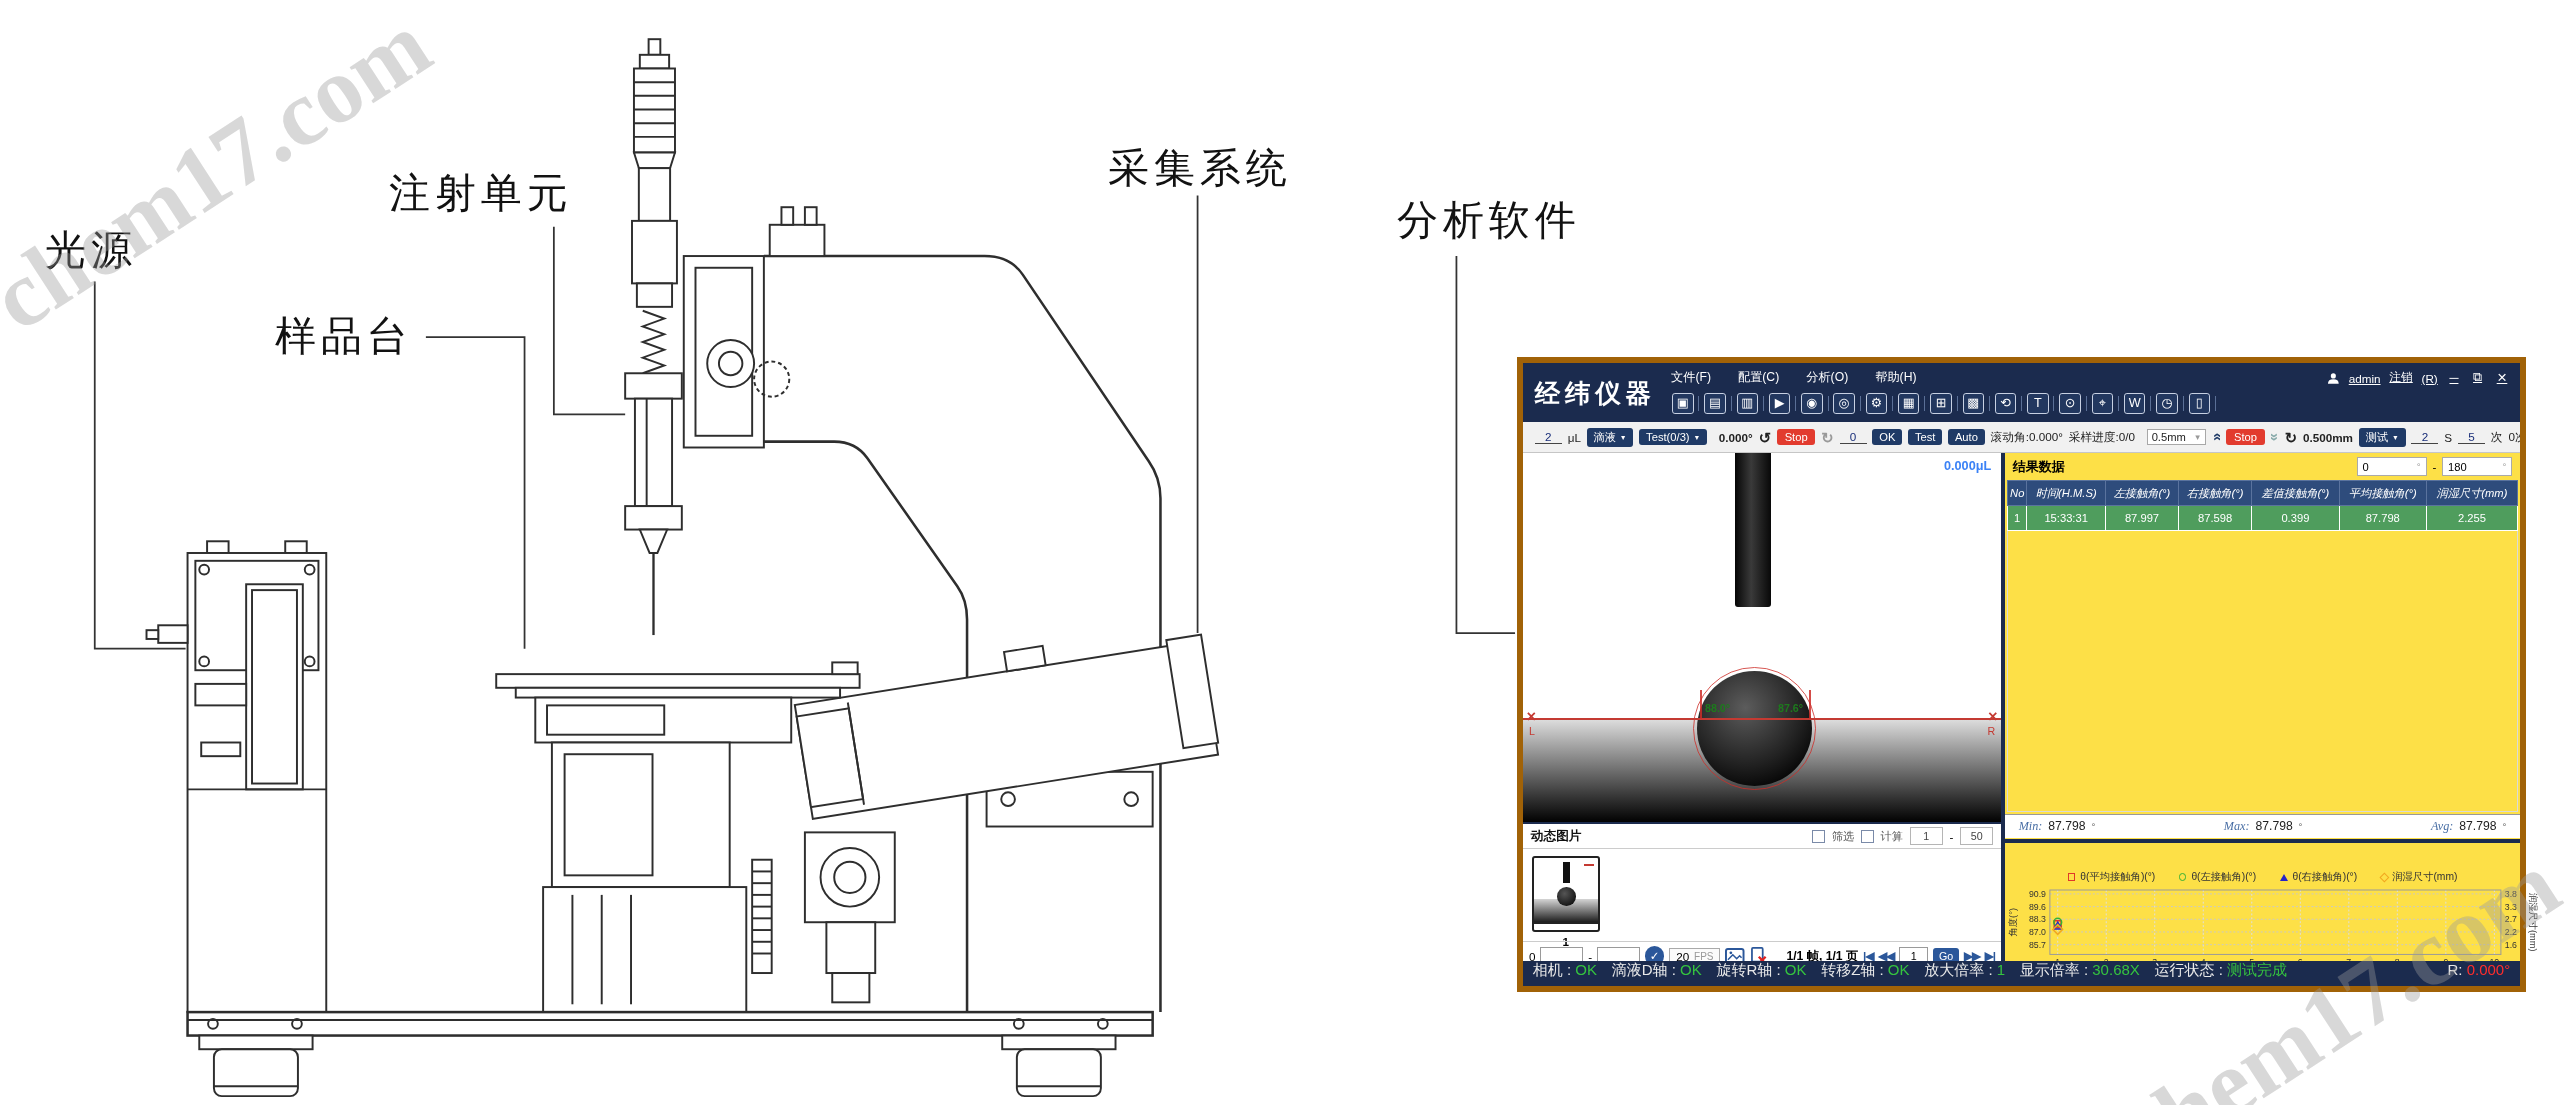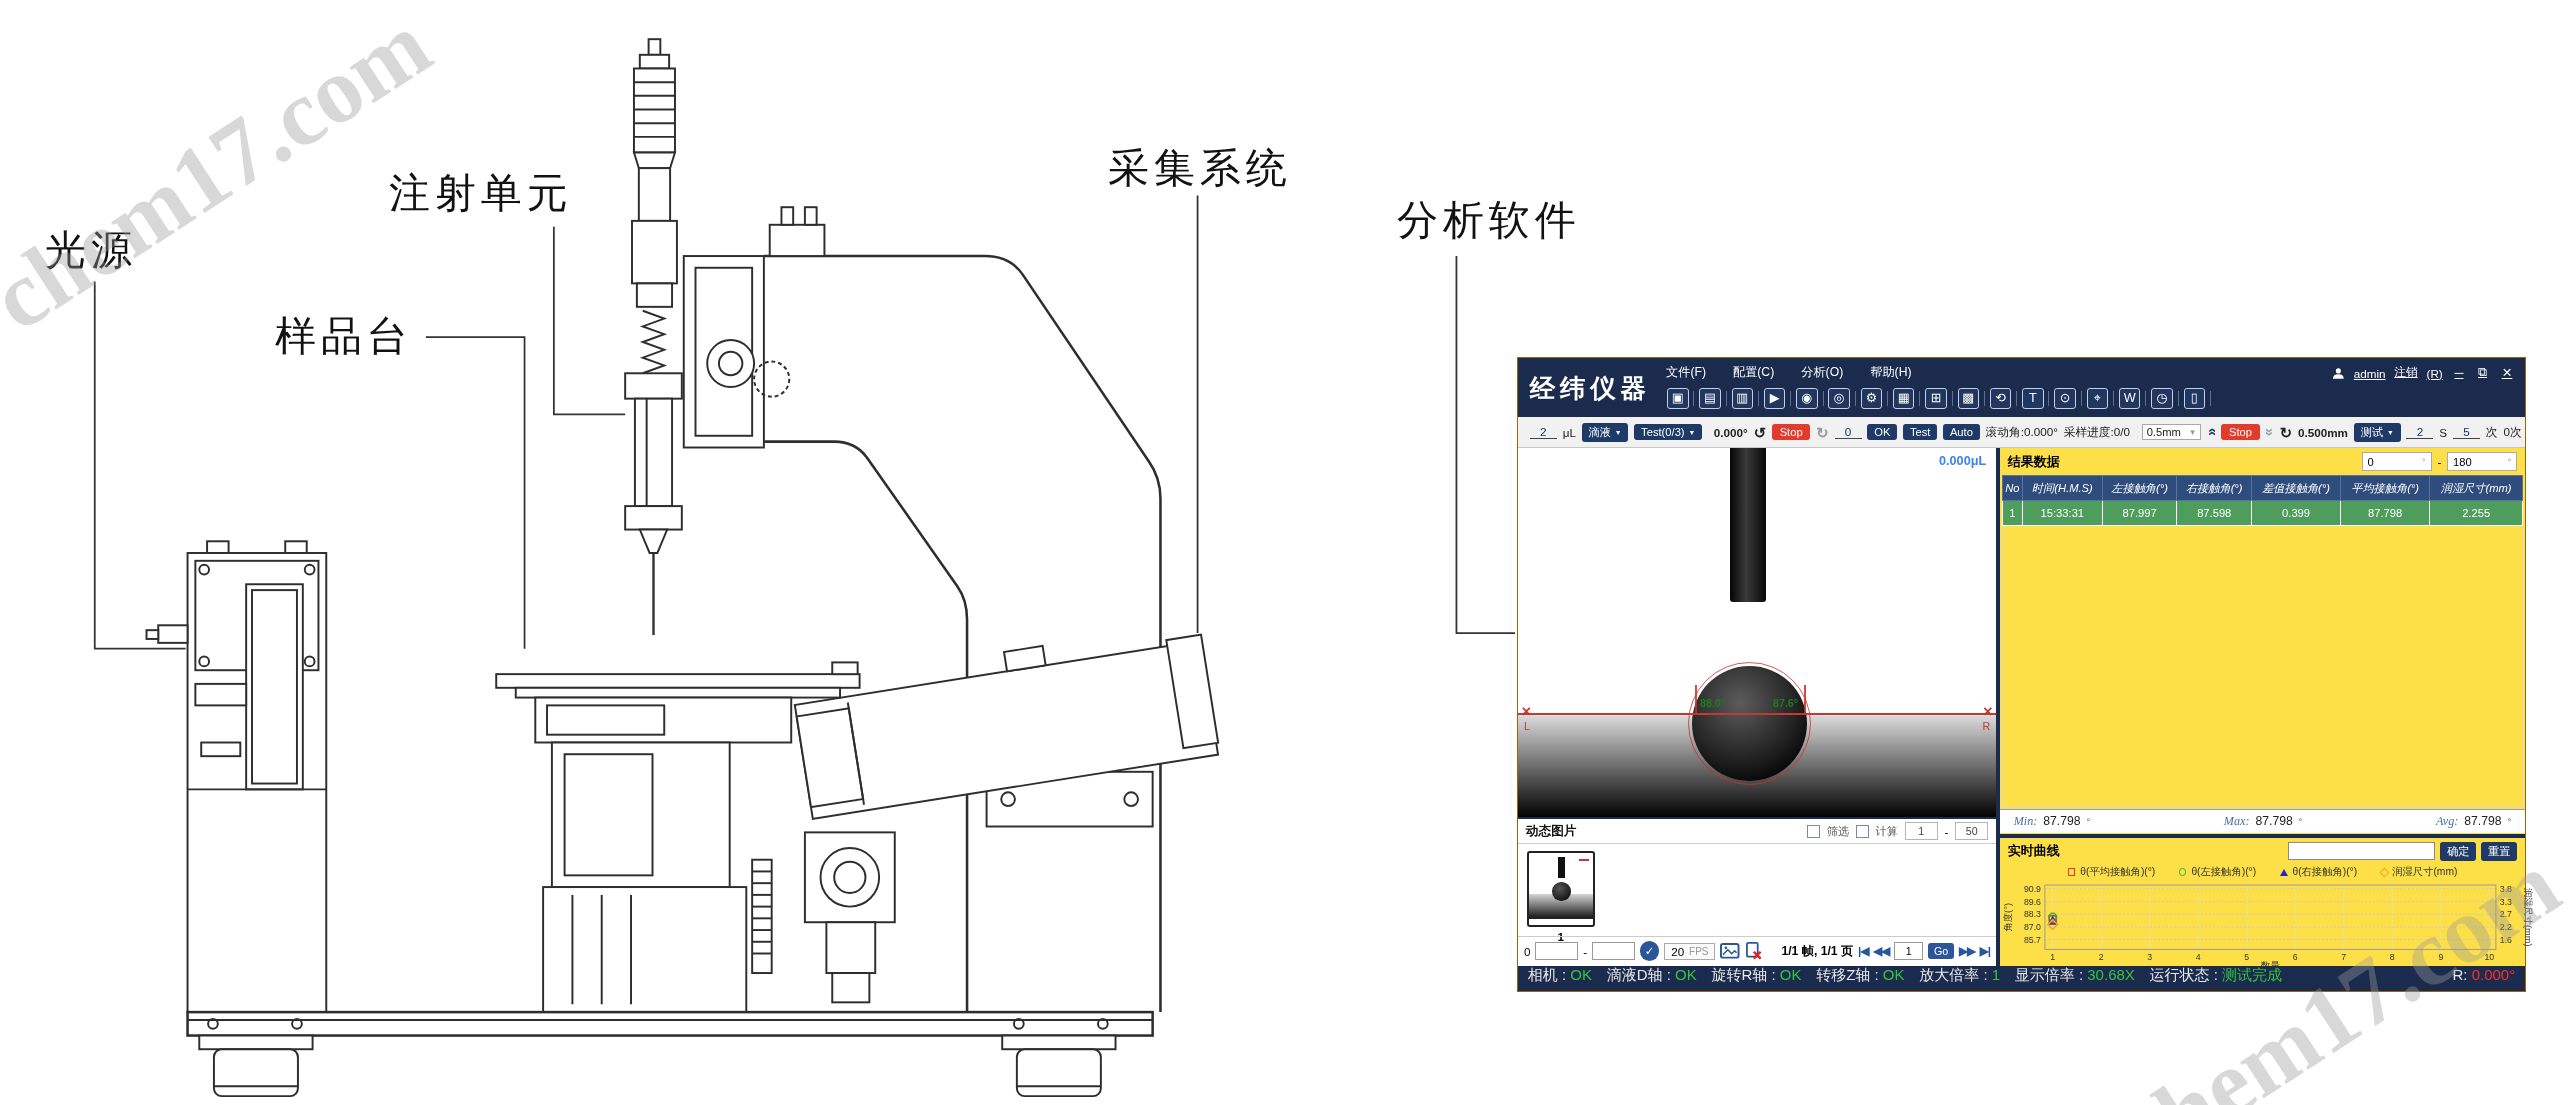--- a/index.html
+++ b/index.html
@@ -17,21 +17,21 @@
   .diag-label { position:absolute; font-family:"Liberation Serif", serif; font-size:41px;
                 color:#121212; letter-spacing:4.9px; z-index:5; }
   #lbl-light   { left:45px;   top:223px; }
   #lbl-stage   { left:275px;  top:309px; }
   #lbl-inject  { left:389px;  top:166px; }
   #lbl-capture { left:1108px; top:141px; }
   #lbl-soft    { left:1397px; top:193px; }
 
   
   #app-window { position:absolute; left:1517px; top:357px; width:1009px; height:635px;
-                background:#fff; border:1px solid #a16207; z-index:10; font-size:11.7px;padding-left:48px; }
+                background:#fff; border:6px solid #a16207; z-index:10; font-size:11.7px;padding-left:48px; }
 
   .hdr { position:absolute; left:0; top:0; right:0; height:59px; background:#1b2b4e; }
   .logo { position:absolute; left:11.7px; top:13.7px; font-size:25.4px; color:#fff; font-weight:bold; letter-spacing:4.9px; }
   .menu-row { position:absolute; left:148px; top:5.9px; display:flex; gap:27px; }
   .menu-item { color:#fff; font-size:12.2px; cursor:default; }
   .icon-row { position:absolute; left:147px; top:27px; height:27px; display:flex; align-items:center; }
   .hicon { width:21.5px; height:21.5px; border:1px solid #c7d0e2; border-radius:2.9px; background:#22375f;
            color:#fff; font-size:12.7px; line-height:19.5px; text-align:center; margin:0 2px; }
   .hicon-div { width:1px; height:15.6px; background:#5a6f96; margin:0 2.9px; }
   .user-area { position:absolute; right:9.8px; top:6.8px; display:flex; align-items:flex-end; gap:8.8px; color:#fff; font-size:11.7px;text-decoration:underline; }
@@ -527,26 +527,20 @@
         </span>
         <span class="mm-grp">
           <span class="mm-lab">Avg</span>
           <span class="mm-val">87.798</span>
           <span class="mm-deg">°</span>
         </span>
       </div>
       <div class="sep2"></div>
 
       <div class="curve">
-        <div class="curve-hdr">
-          <span class="curve-title">实时曲线</span>
-          <input class="curve-input" style="">
-          <button class="navy-btn">确定</button>
-          <button class="navy-btn">重置</button>
-        </div>
         <div class="legend" id="legend">
             <span class="leg-item">
               <span class="mk square" style="border-color: rgb(224, 57, 42);"></span>
               <span>θ(平均接触角)(°)</span>
             </span>
             <span class="leg-item">
               <span class="mk circle" style="border-color: rgb(53, 177, 53);"></span>
               <span>θ(左接触角)(°)</span>
             </span>
             <span class="leg-item">

